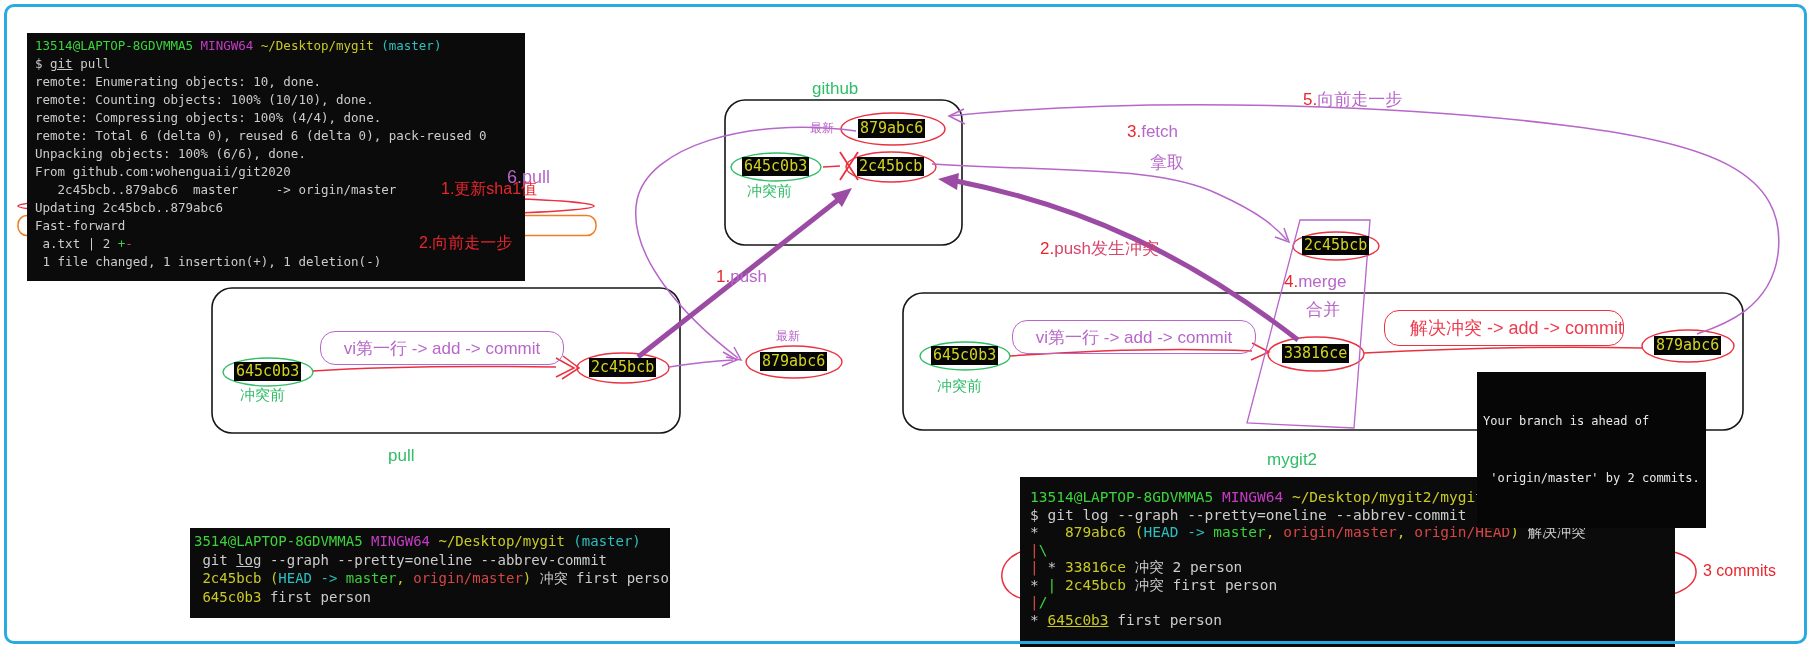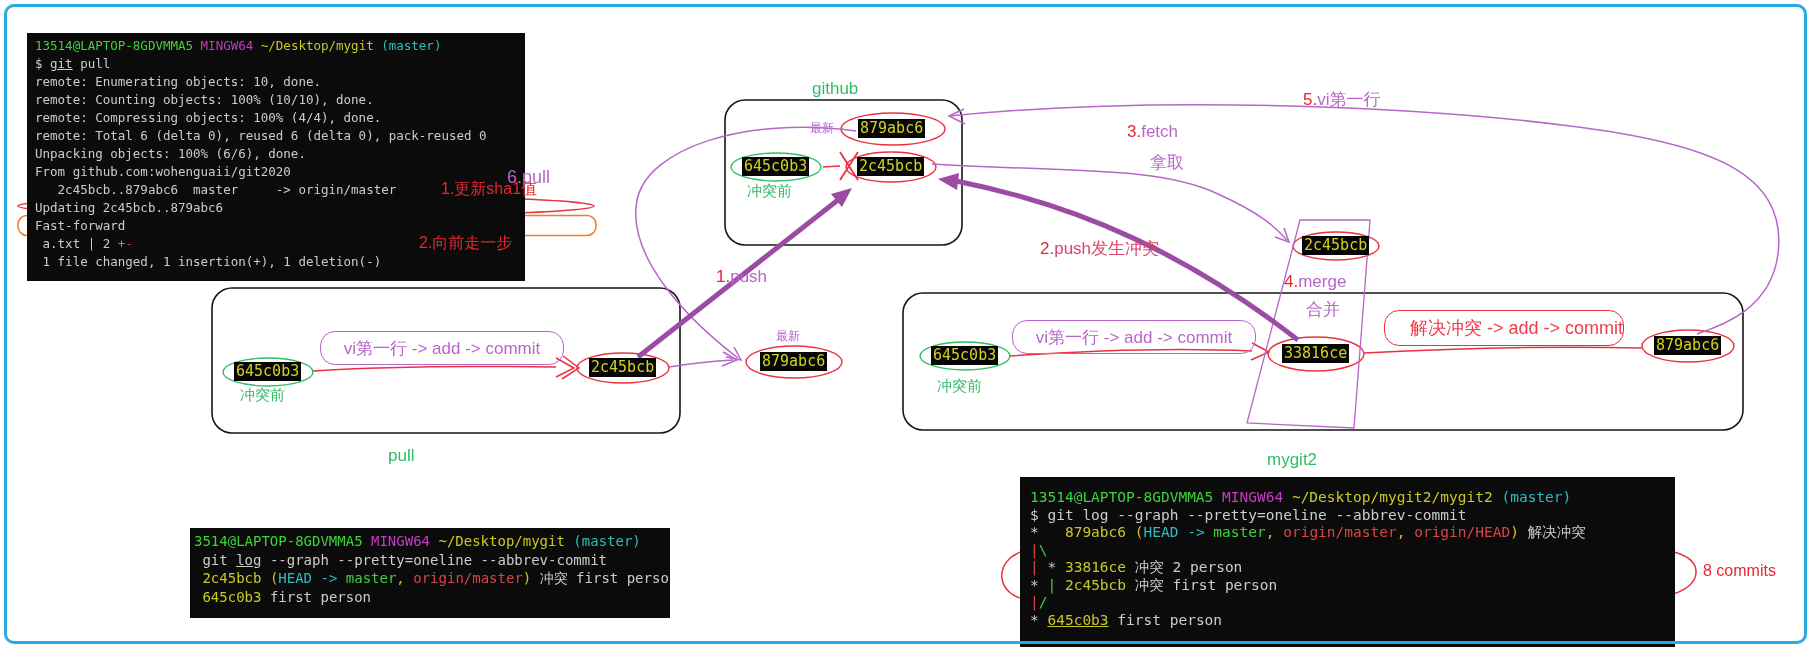--- a/index.html
+++ b/index.html
@@ -131,22 +131,26 @@
   <div class="bubble red" style="left:1384px;top:310px;width:238px;height:34px;justify-content:flex-end;">
     <span>解决冲突 -&gt; add -&gt; commit</span>
   </div>
 
   <div class="step" style="left:716px;top:267px;"><span class="num">1.</span><span>push</span></div>
   <div class="step" style="left:1016px;top:237px;color:#D6456B;margin-left:24px;"><span class="num">2.</span><span>push发生冲突</span></div>
   <div class="step" style="left:1127px;top:122px;"><span class="num">3.</span><span>fetch</span></div>
   <div class="step" style="left:1150px;top:151px;">拿取</div>
   <div class="step" style="left:1284px;top:272px;"><span class="num">4.</span><span>merge</span></div>
   <div class="step" style="left:1306px;top:298px;">合并</div>
-  <div class="step" style="left:1303px;top:88px;"><span class="num">5.</span><span>vi第一行</span></div>
+  <div class="step" style="left:1303px;top:88px;"><span class="num">5.</span><span>向前走一步</span></div>
   <div class="step" style="left:507px;top:167px;font-size:18px;">6.pull</div>
 
   <div class="rednote" style="left:441px;top:179px;">1.更新sha1值</div>
   <div class="rednote" style="left:419px;top:233px;">2.向前走一步</div>
-  <div class="rednote" style="left:1703px;top:562px;">8 commits</div>
+  <div class="rednote" style="left:1703px;top:562px;">3 commits</div>
 
+  <div id="ahead-box">
+    <div>Your branch is ahead of</div>
+    <div> 'origin/master' by 2 commits.</div>
+  </div>
 
   <div id="frame"></div>
 </div>
 
 </body></html>

